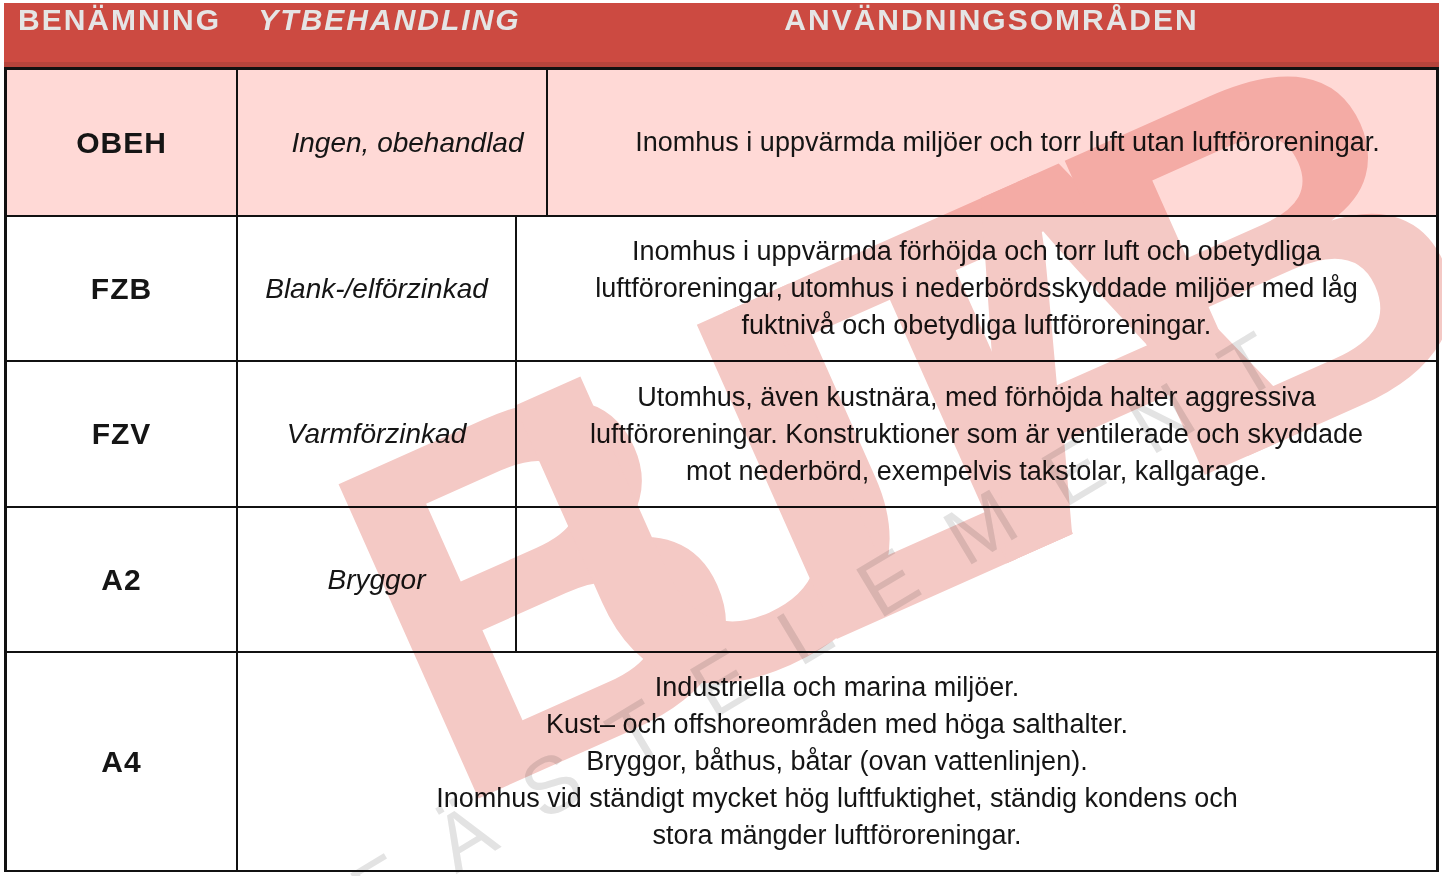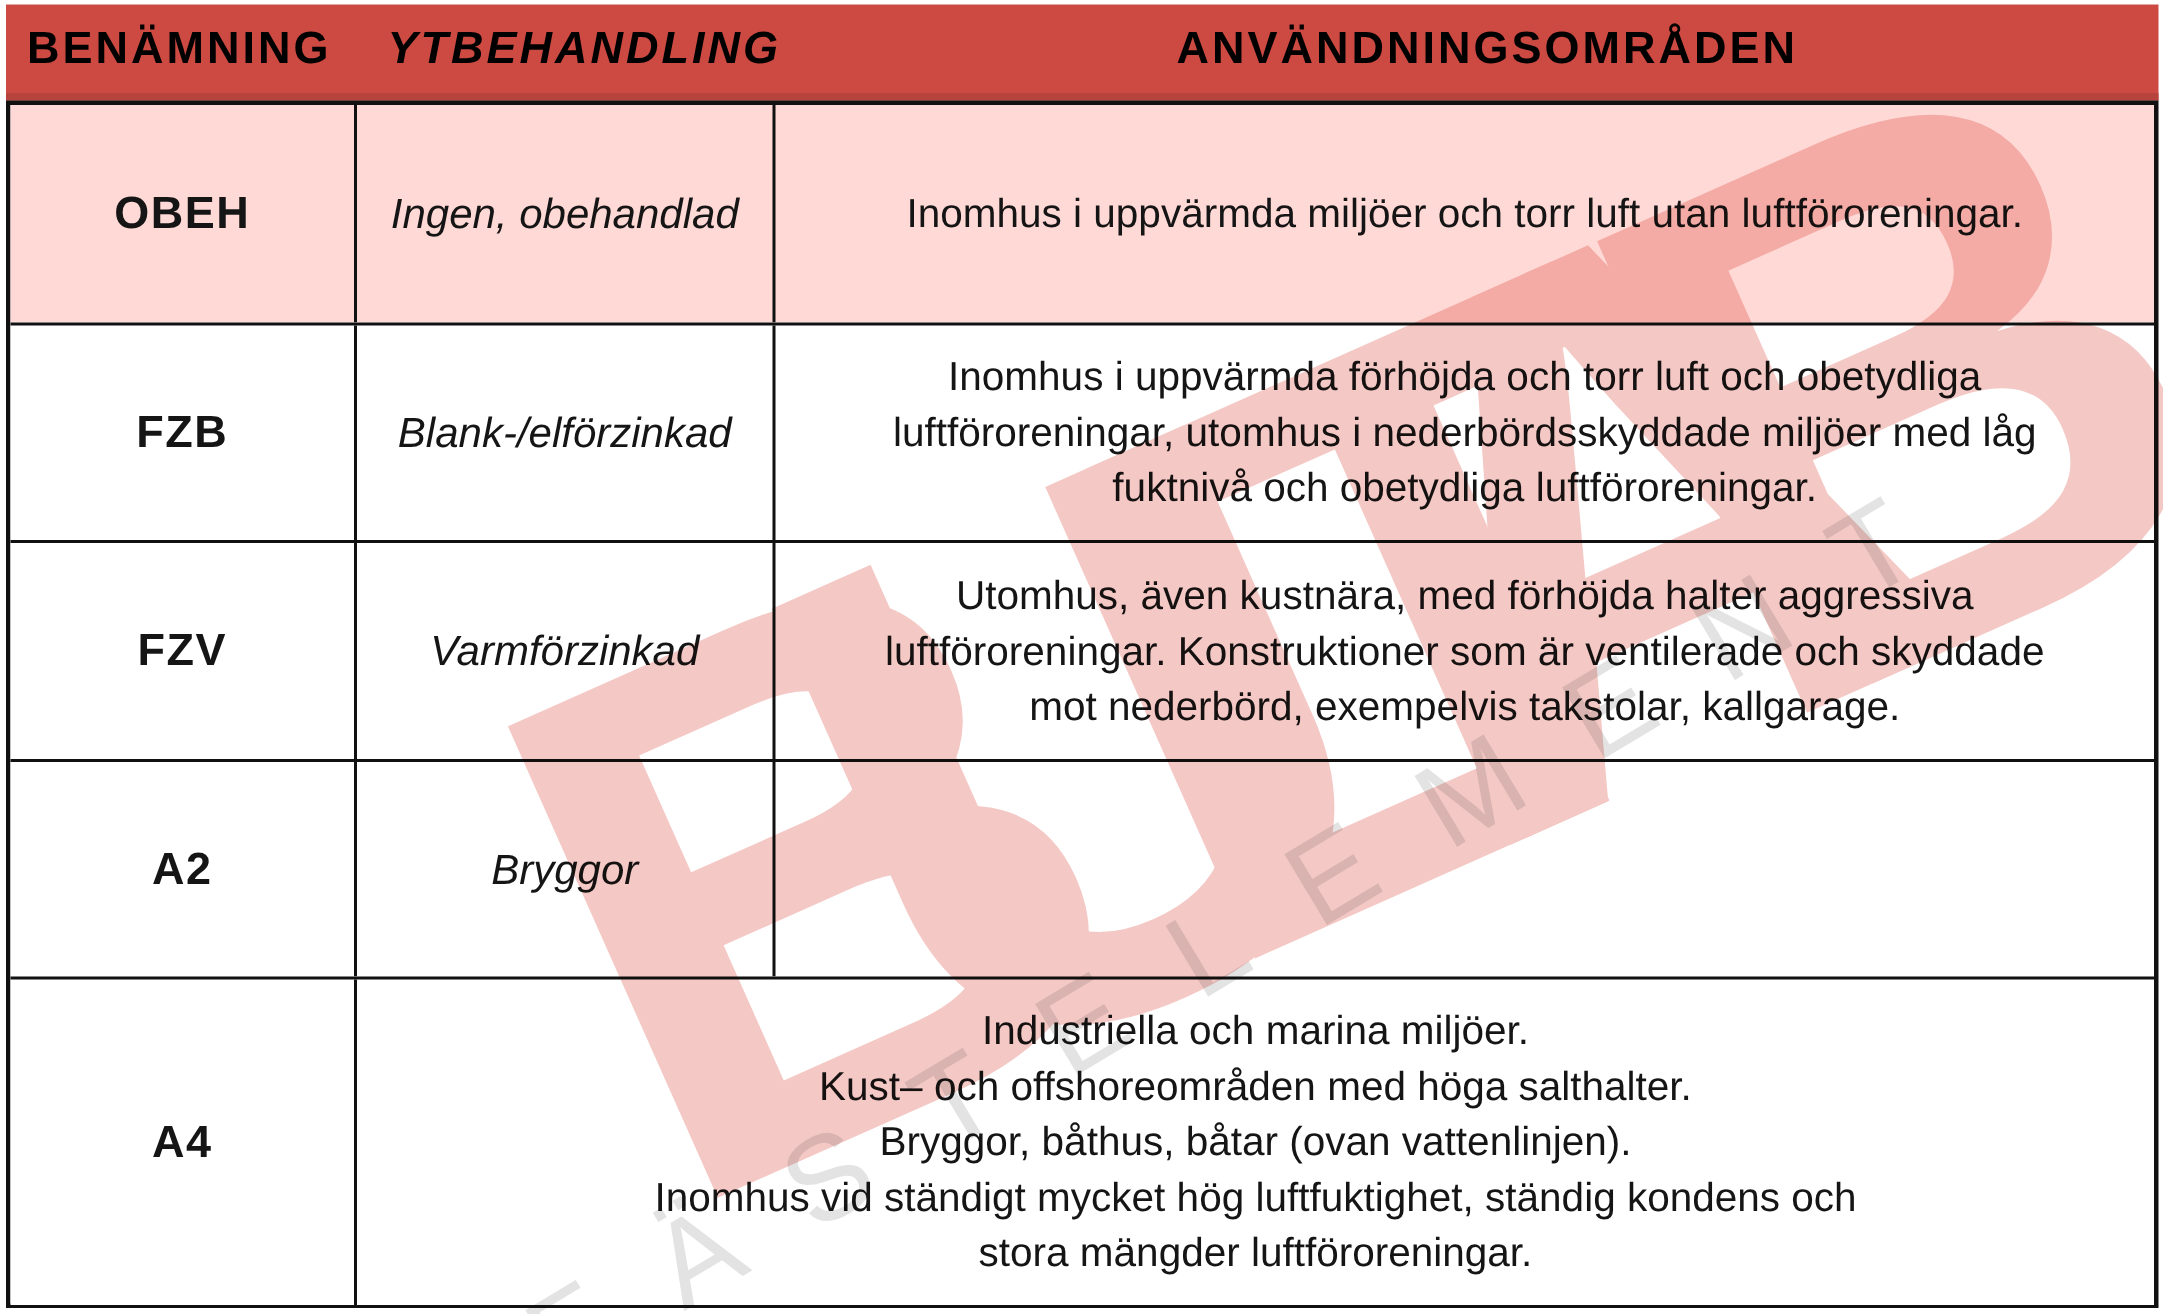--- a/index.html
+++ b/index.html
@@ -12,26 +12,25 @@
     overflow: hidden;
     font-family: "Liberation Sans", "DejaVu Sans", sans-serif;
     color: #151515;
   }
 
   .tbl { position: absolute; left: 4px; top: 3px; width: 1435px; }
 
   
   .thead {
     display: flex;
-    align-items: center;
     height: 64px;
     box-sizing: border-box;
     background: #cc4a41;
     border-bottom: 5px solid #b6443c;
-    color: #000000;
+    color: #e5e5e5;
     font-weight: 700;
     font-size: 30px;
     letter-spacing: 2px;
   }
   .th { text-align: center; }
   .th.c1 { width: 231px; }
   .th.c2 { width: 309px; font-style: italic; }
   .th.c3 { flex: 1; }
 
   
@@ -42,21 +41,21 @@
     display: flex;
     flex-direction: column;
   }
   .row { display: flex; box-sizing: border-box; flex: 0 0 auto; background: #ffffff; }
   .row + .row { border-top: 2px solid #111111; }
   .row.r1 { height: 145px; }
   .row.r2 { height: 145px; }
   .row.r3 { height: 146px; }
   .row.r4 { height: 145px; }
   .row.r5 { flex: 1 1 auto; }
-  .row.highlight { background: #ffd9d6; }
+  .row.highlight { background: #ffd9d6; gap: 31px; }
 
   .cell {
     display: flex;
     align-items: center;
     justify-content: center;
     text-align: center;
     box-sizing: border-box;
   }
   .cell.c1 {
     width: 231px;

